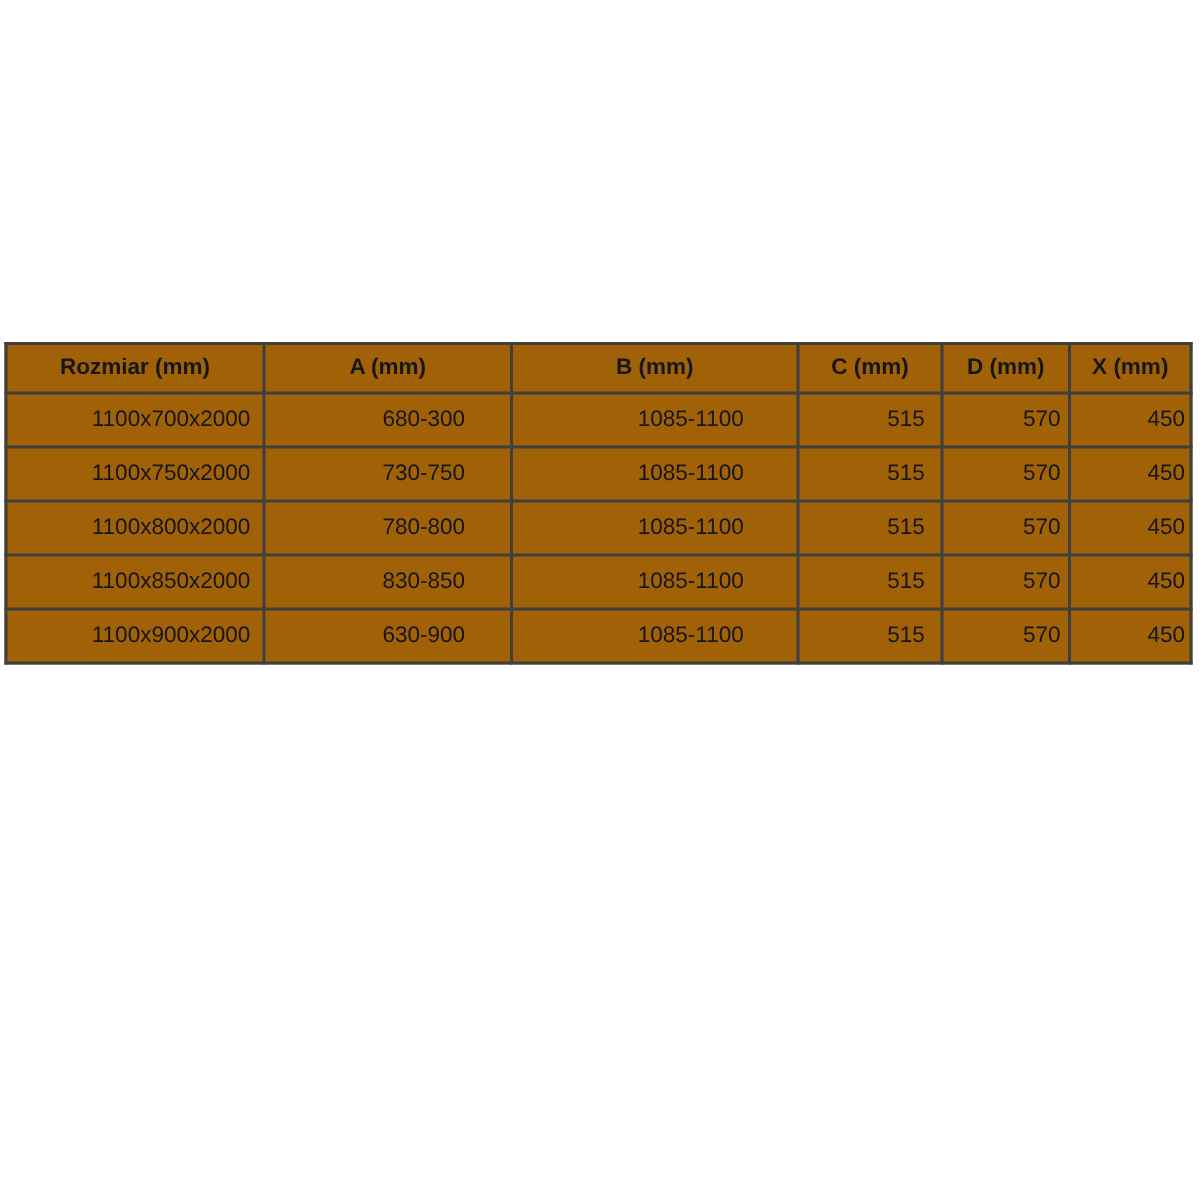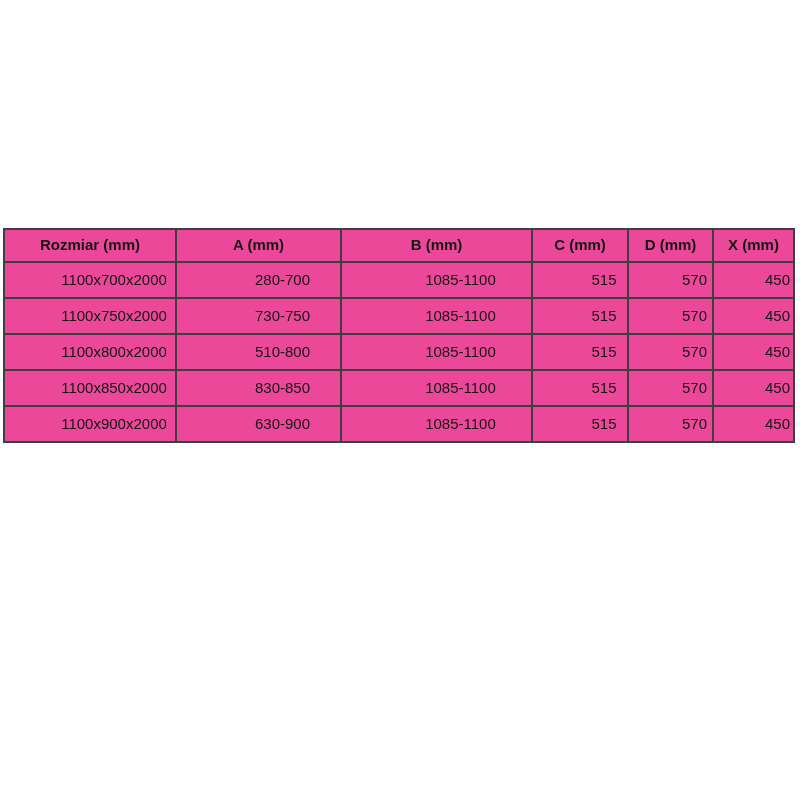--- a/index.html
+++ b/index.html
@@ -14,21 +14,21 @@
     position: relative;
     overflow: hidden;
   }
   .spec-table {
     position: absolute;
     left: 3px;
     top: 228px;
     width: 790px;
     border-collapse: collapse;
     table-layout: fixed;
-    background: #ec4899;
+    background: #a16207;
   }
   .spec-table th,
   .spec-table td {
     border: 2px solid #3f3f3f;
     text-align: center;
     vertical-align: middle;
     color: #161616;
     padding: 0;
     line-height: 1.1;
     overflow: hidden;
@@ -64,37 +64,37 @@
         <th>A (mm)</th>
         <th>B (mm)</th>
         <th>C (mm)</th>
         <th>D (mm)</th>
         <th>X (mm)</th>
       </tr>
   </thead>
   <tbody id="body-rows">
       <tr>
         <td>1100x700x2000</td>
-        <td>280-700</td>
+        <td>680-300</td>
         <td>1085-1100</td>
         <td>515</td>
         <td>570</td>
         <td>450</td>
       </tr>
       <tr>
         <td>1100x750x2000</td>
         <td>730-750</td>
         <td>1085-1100</td>
         <td>515</td>
         <td>570</td>
         <td>450</td>
       </tr>
       <tr>
         <td>1100x800x2000</td>
-        <td>510-800</td>
+        <td>780-800</td>
         <td>1085-1100</td>
         <td>515</td>
         <td>570</td>
         <td>450</td>
       </tr>
       <tr>
         <td>1100x850x2000</td>
         <td>830-850</td>
         <td>1085-1100</td>
         <td>515</td>

